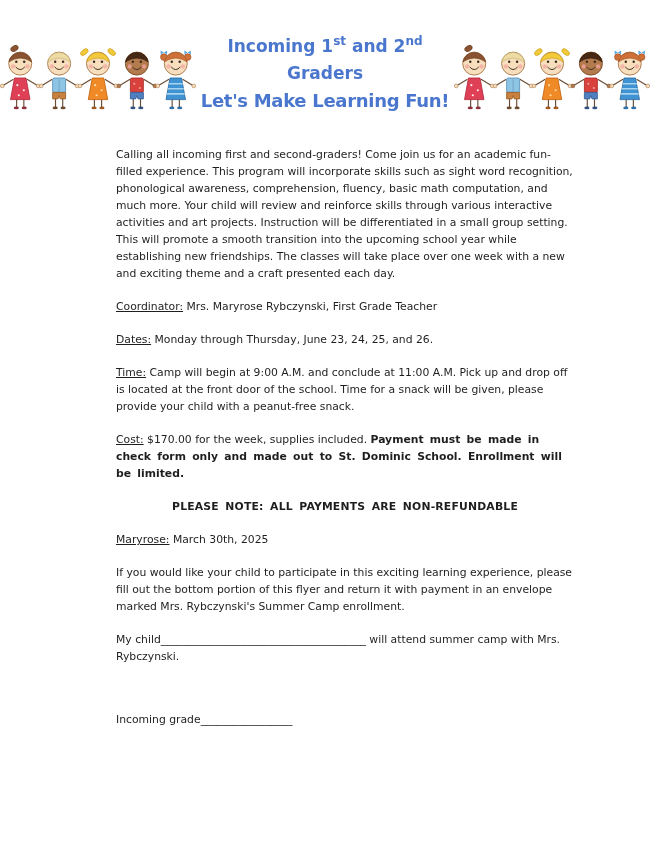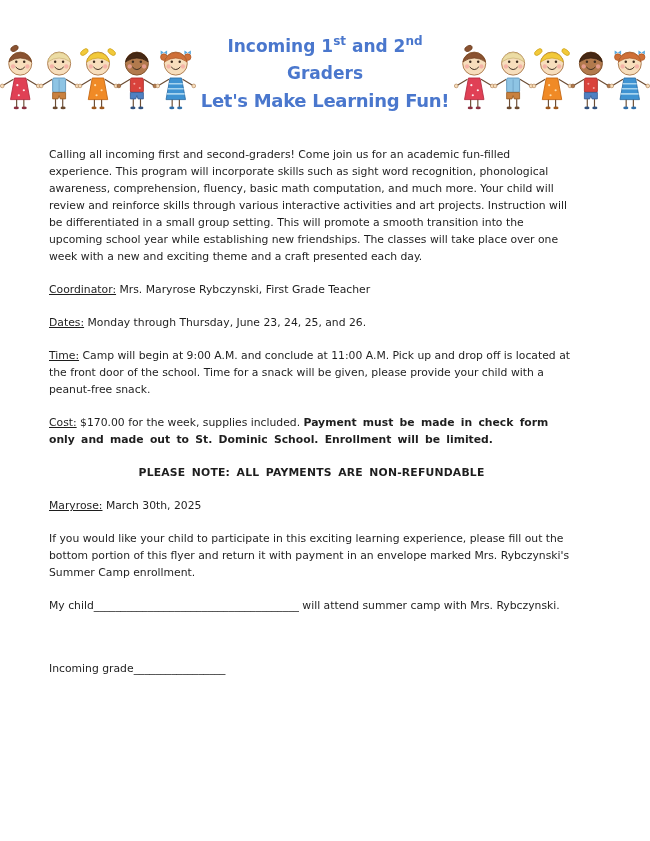--- a/index.html
+++ b/index.html
@@ -9,21 +9,21 @@
   }
   
   .header{display:flex;align-items:flex-start;padding-top:22px;height:110px;}
   .kids{width:196px;height:72px;margin-top:20px;flex:none;}
   .title{flex:1;text-align:center;color:#4a77cd;font-weight:bold;margin-top:6px;}
   .t1{font-size:17px;line-height:27px;}
   .t2{font-size:17px;line-height:27px;}
   .t3{font-size:18px;line-height:27px;letter-spacing:-0.3px;white-space:nowrap;}
   .title sup{font-size:12px;vertical-align:super;}
   
-  .bodytext{padding:14px 76px 0 49px;}
+  .bodytext{padding:14px 76px 0 116px;}
   .para{margin:0 0 16px 0;font-size:10.8px;line-height:17px;}
   .ul{text-decoration:underline;margin-top:44px;}
   .bold-note{font-weight:bold;word-spacing:2.5px;}
   .note{font-weight:bold;word-spacing:2.5px;letter-spacing:0.2px;text-align:center;}
   .grade{margin-top:46px;}
   .limb{stroke:#6b4c33;stroke-width:1.6;stroke-linecap:round;fill:none;}
   .defs-holder{position:absolute;width:0;height:0;overflow:hidden;}
 </style>
 </head>
 <body>

